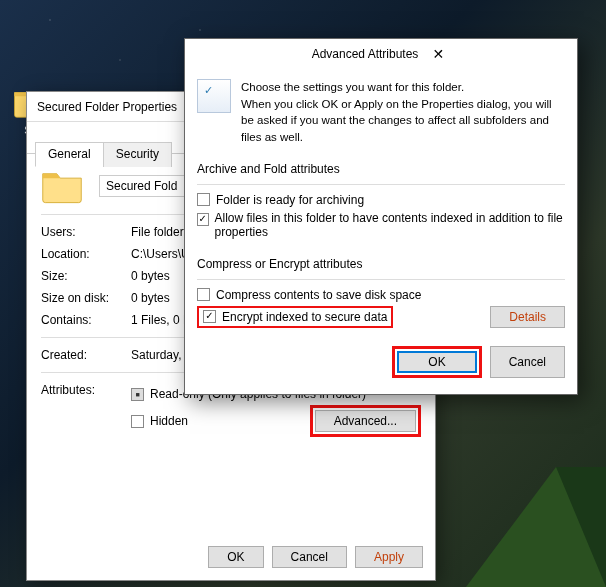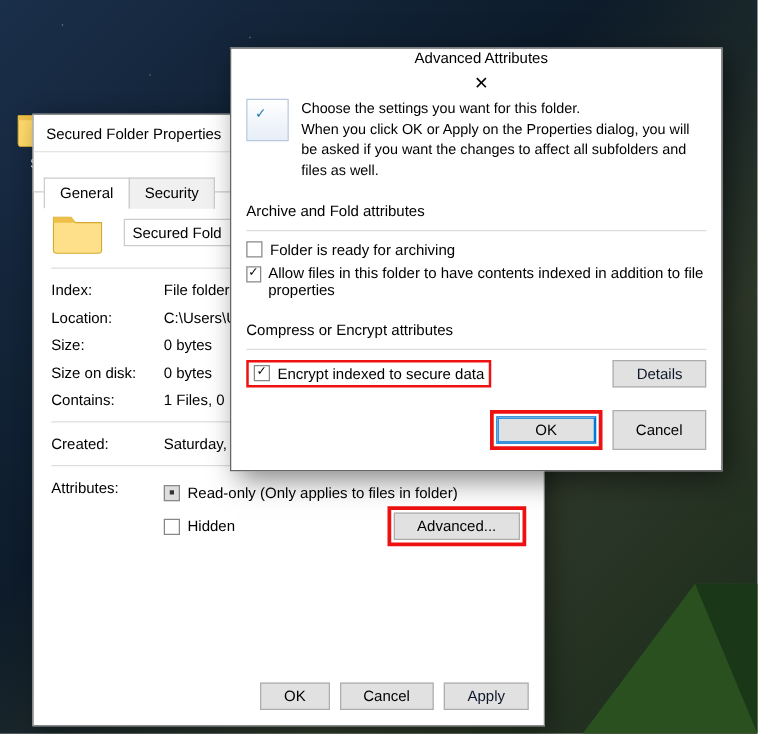--- a/index.html
+++ b/index.html
@@ -145,21 +145,21 @@
     .checkbox.checked::after { content: "✓"; }
     .checkbox.mixed { background: #ddd; }
     .checkbox.mixed::after { content: "■"; font-size: 7px; color: #333; }
     .btn {
       border: 1px solid #adadad;
       background: #e1e1e1;
       padding: 3px 18px;
       font-size: 12px;
       cursor: pointer;
     }
-    .btn:disabled { color: #0f172a; }
+    .btn:disabled { color: #c2410c; }
     .btn.default { border: 1px solid #0078d7; box-shadow: inset 0 0 0 1px #0078d7; }
     .advanced-wrap { border: 3px solid #e11; display: inline-block; padding: 2px; }
     .btn-row {
       position: absolute;
       bottom: 12px;
       right: 12px;
       display: flex;
       gap: 8px;
     }
 
@@ -168,26 +168,25 @@
       position: absolute;
       top: 38px;
       left: 184px;
       width: 394px;
       background: #fff;
       border: 1px solid #666;
       box-shadow: 6px 6px 22px rgba(0,0,0,0.5);
     }
     .adv-titlebar {
       display: flex;
-      justify-content: space-between;
+      justify-content: center;
       align-items: center;
       height: 30px;
       padding: 0 4px 0 12px;
       font-size: 12px;
-      flex-direction: column;
     }
     .close-btn {
       width: 40px;
       height: 26px;
       text-align: center;
       line-height: 26px;
       font-size: 14px;
       cursor: pointer;
     }
     .adv-body { padding: 10px 12px 16px; }
@@ -244,21 +243,21 @@
     <div class="folder-row">
       <svg class="folder-icon-lg" viewBox="0 0 48 40">
         <path d="M2 6h16l4 5h24v25a3 3 0 0 1-3 3H5a3 3 0 0 1-3-3z" fill="#ffe08a" stroke="#d4a92f"></path>
         <path d="M2 6h16l4 5H2z" fill="#eec04a"></path>
       </svg>
       <div class="folder-name-box">Secured Fold</div>
     </div>
     <div class="divider"></div>
 
     <div class="info-row">
-      <span class="label">Index:</span>
+      <span class="label">Users:</span>
       <span class="val">File folder</span>
     </div>
     <div class="info-row">
       <span class="label">Location:</span>
       <span class="val">C:\Users\Urvi</span>
     </div>
     <div class="info-row">
       <span class="label">Size:</span>
       <span class="val">0 bytes</span>
     </div>
@@ -332,20 +331,24 @@
       <span>Folder is ready for archiving</span>
     </div>
     <div class="checkline" style="align-items:flex-start">
       <span class="checkbox checked" style="margin-top:2px"></span>
       <span>Allow files in this folder to have contents indexed in addition to file properties</span>
     </div>
 
     <div class="group-label" style="margin-top:18px">Compress or Encrypt attributes</div>
     <div class="group-divider"></div>
 
+    <div class="checkline">
+      <span class="checkbox"></span>
+      <span>Compress contents to save disk space</span>
+    </div>
     <div class="details-row">
       <span class="encrypt-wrap">
         <span class="checkbox checked"></span>
         <span style="margin-left:6px">Encrypt indexed to secure data</span>
       </span>
       <button class="btn" disabled="">Details</button>
     </div>
 
     <div class="adv-btn-row">
       <span class="ok-wrap">

